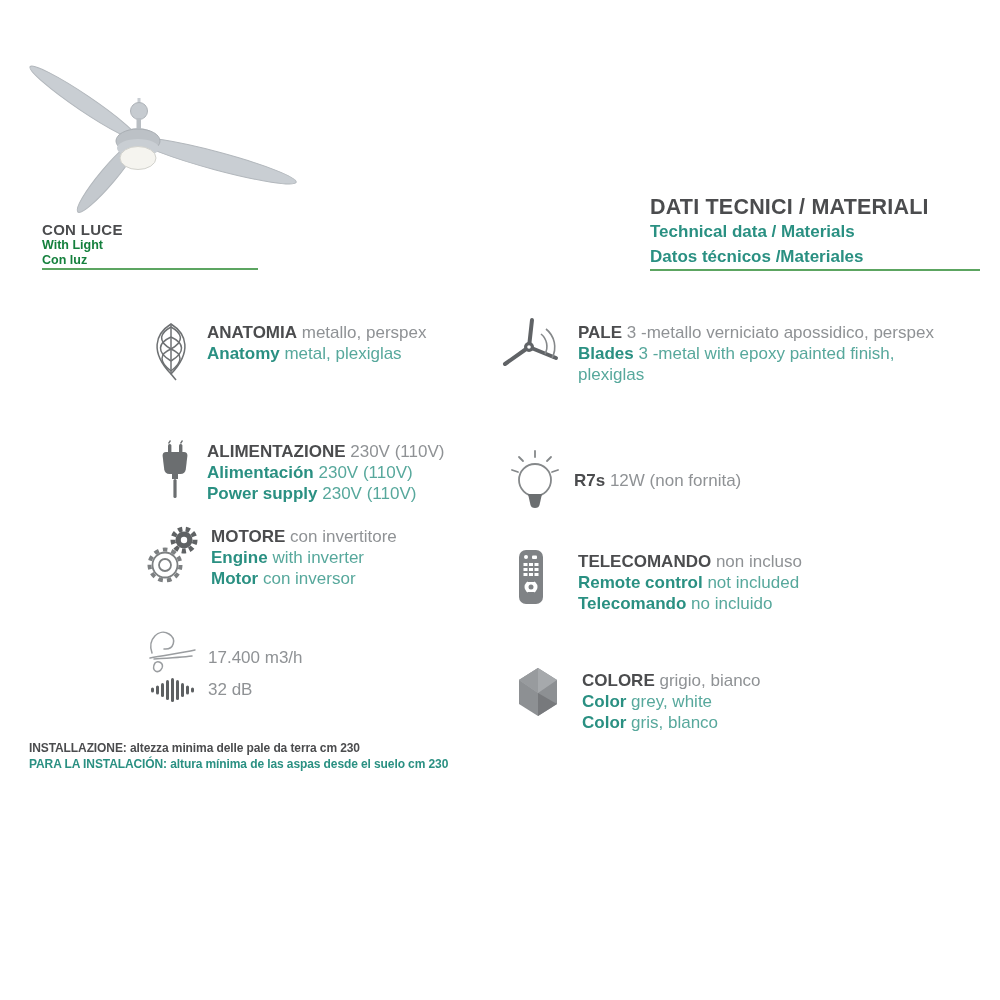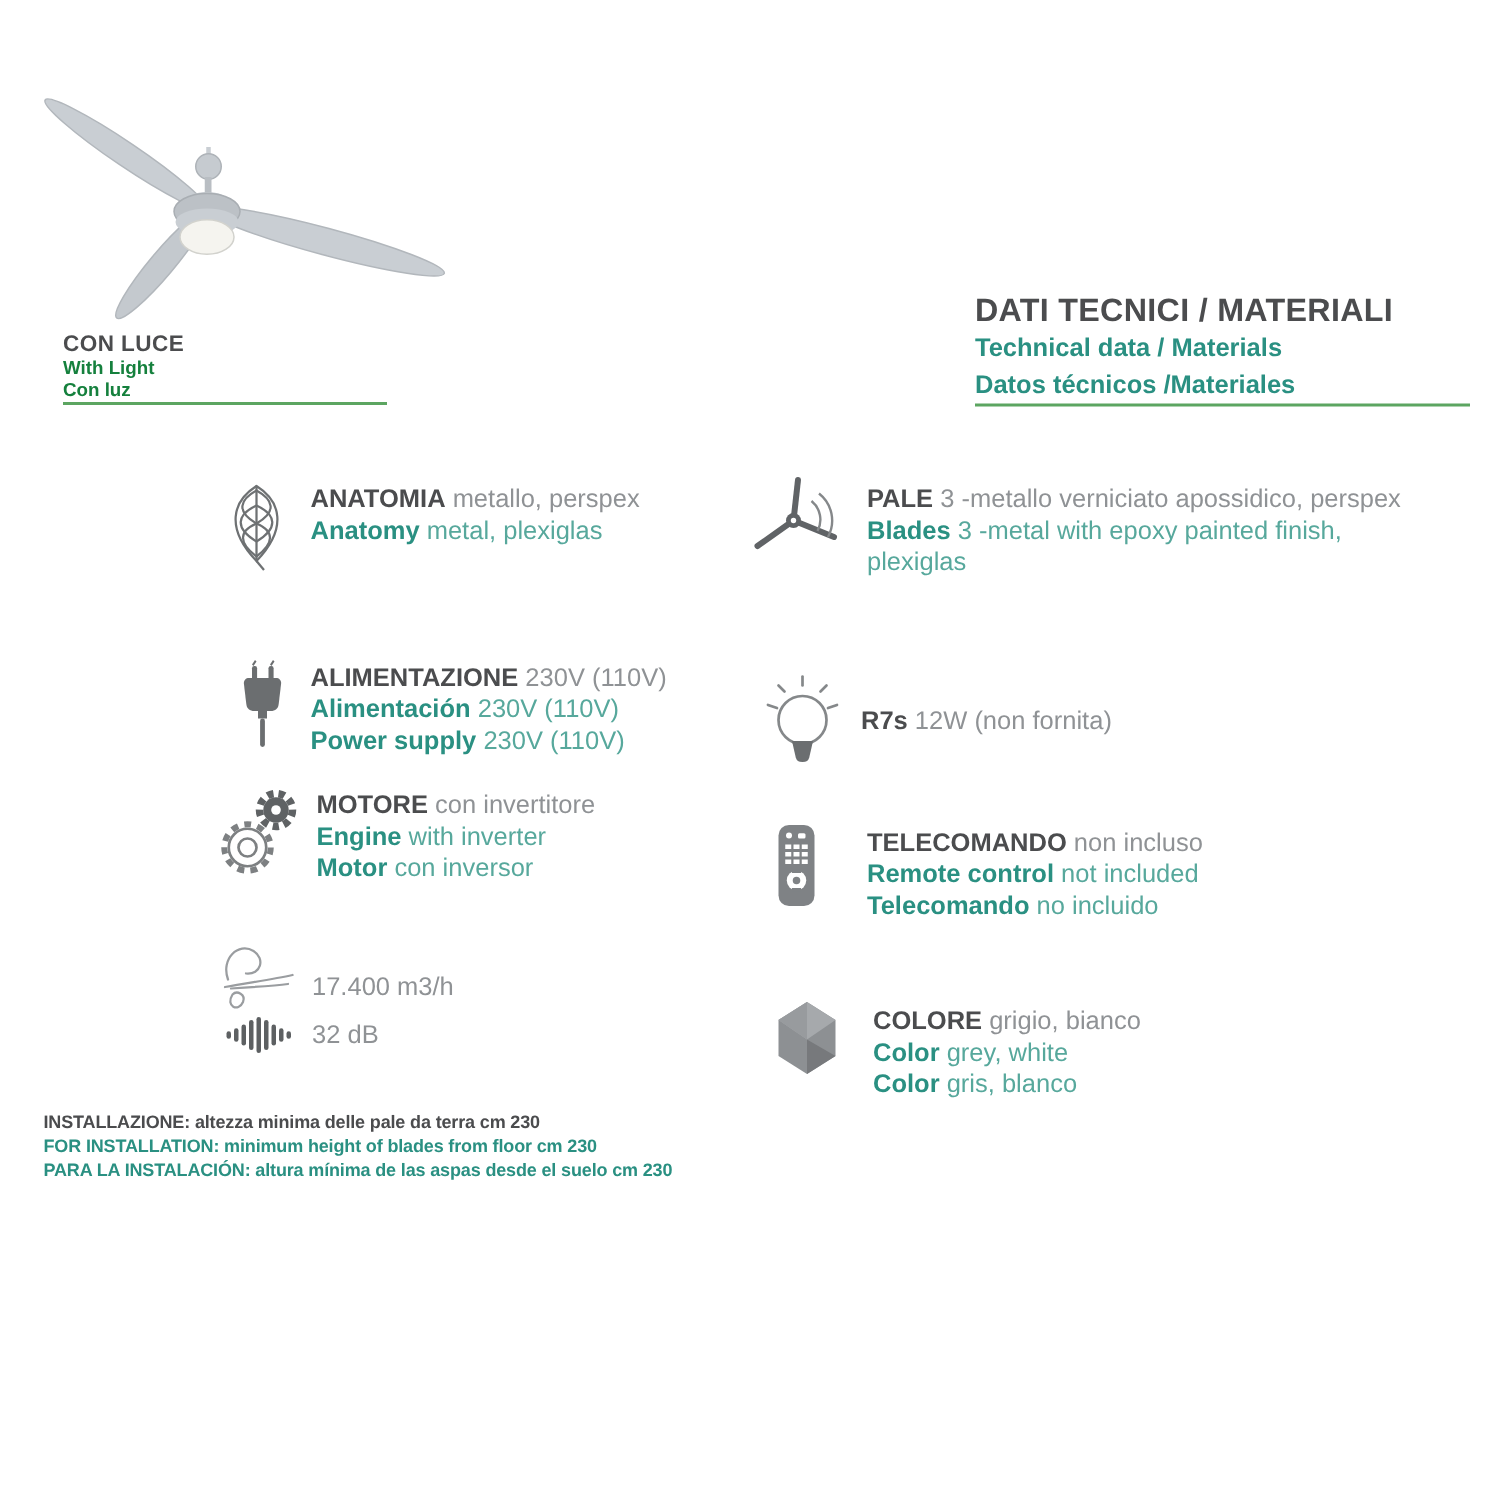--- a/index.html
+++ b/index.html
@@ -265,17 +265,16 @@
     </div>
     <div class="lines" style="margin-left:22px;margin-top:4px;">
       <div class="spec-line"><span class="bd dark">COLORE</span><span class="rg grey"> grigio, bianco</span></div>
       <div class="spec-line"><span class="bd tealb">Color</span><span class="rg teall"> grey, white</span></div>
       <div class="spec-line"><span class="bd tealb">Color</span><span class="rg teall"> gris, blanco</span></div>
     </div>
   </section>
 
   <div class="install">
     <div class="inst-line inst-it">INSTALLAZIONE: altezza minima delle pale da terra cm 230</div>
-    <div class="inst-line inst-xx">FOR INSTALLATION: minimum height of blades from floor cm 230</div>
     <div class="inst-line inst-xx">PARA LA INSTALACIÓN: altura mínima de las aspas desde el suelo cm 230</div>
   </div>
 
 </div>
 
 </body></html>

